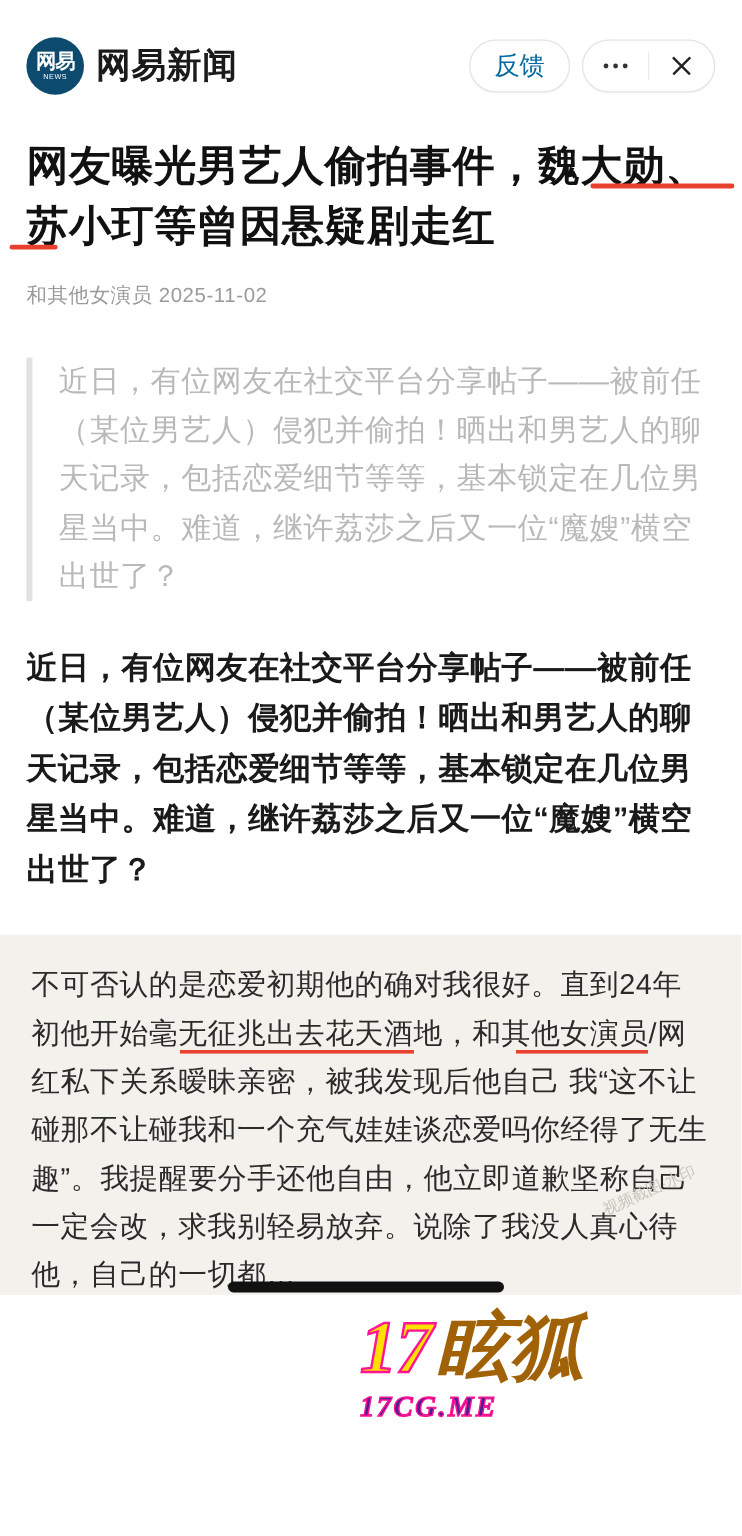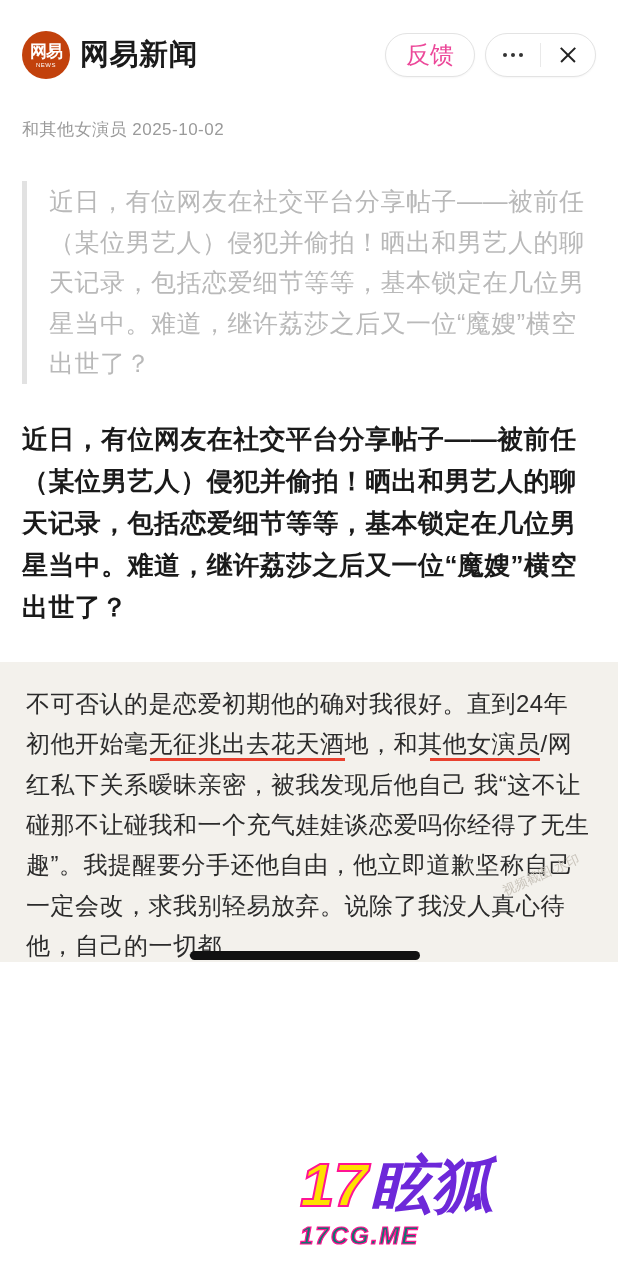--- a/index.html
+++ b/index.html
@@ -27,21 +27,21 @@
   }
   .brand {
     display: flex;
     align-items: center;
     gap: 10px;
   }
   .brand-logo {
     width: 48px;
     height: 48px;
     border-radius: 50%;
-    background: #c2410c;
+    background: #0c4a6e;
     color: #fff;
     display: flex;
     flex-direction: column;
     align-items: center;
     justify-content: center;
     line-height: 1;
     flex: none;
   }
   .brand-logo .cn {
     font-size: 17px;
@@ -70,22 +70,22 @@
     border-radius: 22px;
     background: #fff;
     height: 44px;
     display: flex;
     align-items: center;
     justify-content: center;
     box-shadow: 0 1px 2px rgba(0,0,0,0.04);
   }
   .pill-feedback {
     padding: 0 20px;
-    font-size: 24px;
-    color: #ec4899;
+    font-size: 21px;
+    color: #0369a1;
     justify-content: center;
   }
   .pill-group {
     border: 1px solid #e3e3e3;
     border-radius: 22px;
     background: #fff;
     height: 44px;
     display: flex;
     align-items: stretch;
     box-shadow: 0 1px 2px rgba(0,0,0,0.04);
@@ -213,40 +213,41 @@
     width: 230px;
     height: 9px;
     border-radius: 5px;
     background: #111;
   }
 
   
   .wm {
     position: absolute;
     left: 300px;
-    top: 1154px;
+    top: 1092px;
     pointer-events: none;
+    font-family: Liberation Serif, serif;
   }
   .wm-main {
     font-size: 62px;
     font-weight: bold;
     font-style: italic;
     letter-spacing: -1px;
     line-height: 1;
     display: flex;
     align-items: baseline;
   }
   .wm-num { color: #ffe000; -webkit-text-stroke: 2px #ff1493; }
-  .wm-cn  { color: #6d28d9; margin-left: 4px; }
+  .wm-cn  { color: #a16207; margin-left: 4px; }
   .wm-sub {
     margin-top: 6px;
     font-size: 24px;
     font-weight: bold;
     font-style: italic;
-    color: #0f766e;
+    color: #4c1d95;
     -webkit-text-stroke: 1.2px #ff1493;
     letter-spacing: 2px;
   }
 </style>
 </head>
 <body>
 
 <div class="page">
 
   <div class="header">
@@ -273,24 +274,29 @@
         <div class="divider"></div>
         <div class="seg">
           <span class="x-icon"></span>
         </div>
       </div>
     </div>
   </div>
 
   <div class="article">
 
+    <h1 class="title">
+      <span>网友曝光男艺人偷拍事件，魏大勋、苏小玎等曾因悬疑剧走红</span>
+      <span class="marker m1"></span>
+      <span class="marker m2"></span>
+    </h1>
 
     <div class="byline">
       <span>和其他女演员</span>
-      <span>2025-10-02</span>
+      <span>2025-11-02</span>
     </div>
 
     <div class="quote">近日，有位网友在社交平台分享帖子——被前任（某位男艺人）侵犯并偷拍！晒出和男艺人的聊天记录，包括恋爱细节等等，基本锁定在几位男星当中。难道，继许荔莎之后又一位“魔嫂”横空出世了？</div>
 
     <p class="para bold">近日，有位网友在社交平台分享帖子——被前任（某位男艺人）侵犯并偷拍！晒出和男艺人的聊天记录，包括恋爱细节等等，基本锁定在几位男星当中。难道，继许荔莎之后又一位“魔嫂”横空出世了？</p>
   </div>
 
   <div class="shot">
     <div class="shot-text">不可否认的是恋爱初期他的确对我很好。直到24年初他开始毫无征兆出去花天酒地，和其他女演员/网红私下关系暧昧亲密，被我发现后他自己 我“这不让碰那不让碰我和一个充气娃娃谈恋爱吗你经得了无生趣”。我提醒要分手还他自由，他立即道歉坚称自己一定会改，求我别轻易放弃。说除了我没人真心待他，自己的一切都…</div>
     <span class="shot-underline su1"></span>

